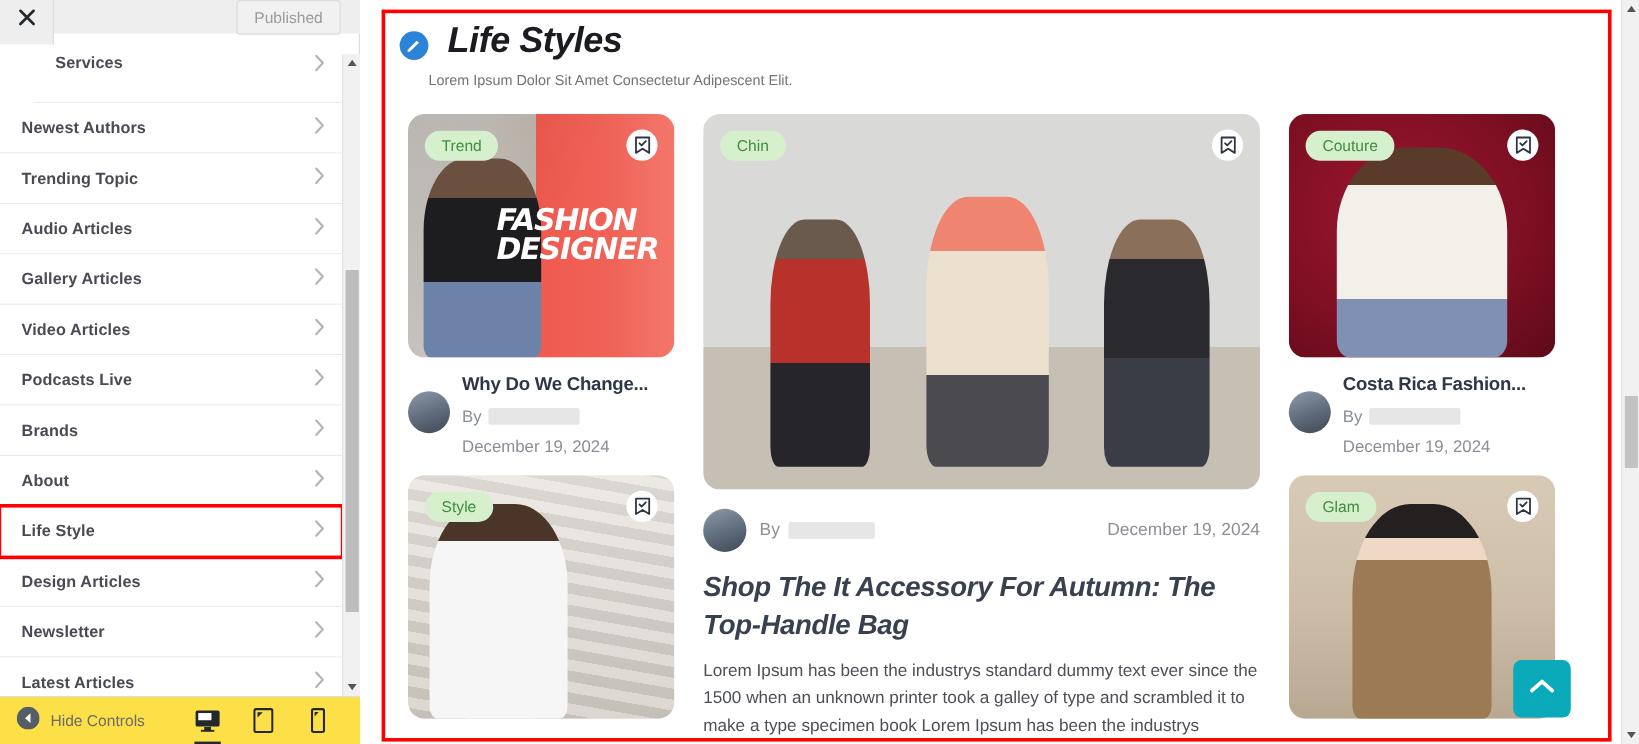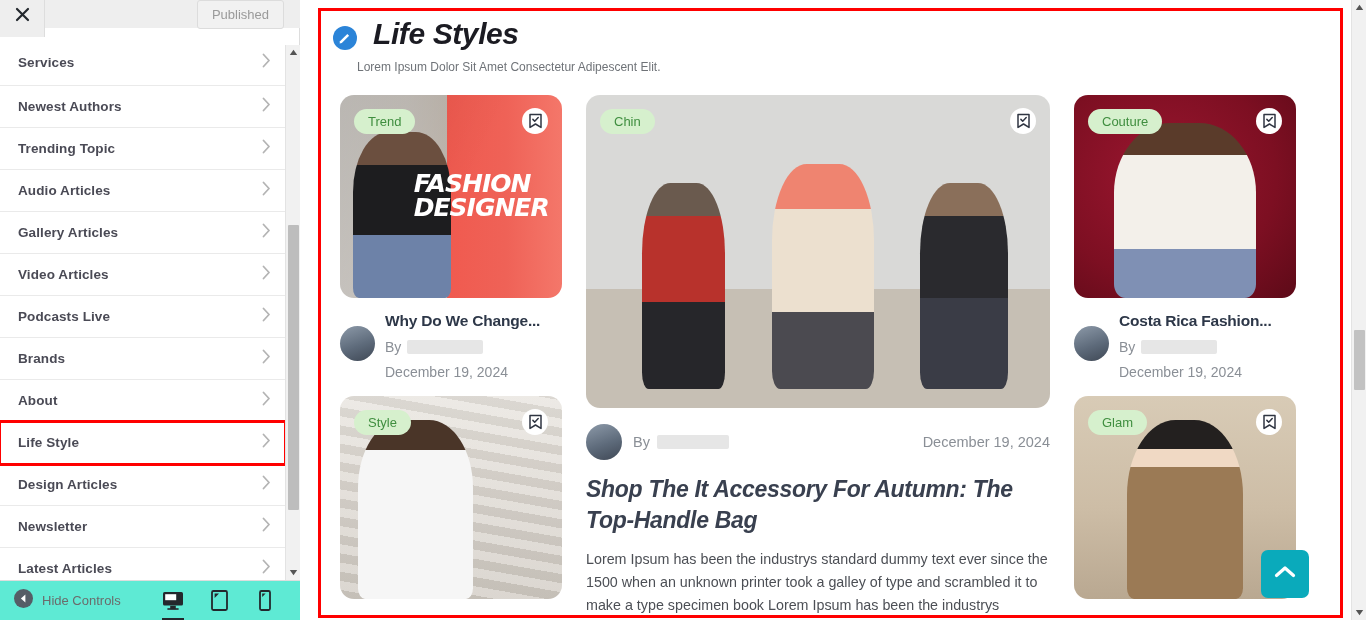--- a/index.html
+++ b/index.html
@@ -62,21 +62,21 @@
   .menu-item .label {
     font-size: 13.5px;
     color: #4a4a55;
     font-weight: 600;
     letter-spacing: .1px;
   }
   .menu-item .chev {
     margin-left: auto;
     color: #b4b4b4;
   }
-  .menu-item.partial { height: 41px; align-items: center; padding-bottom: 5px; }
+  .menu-item.partial { height: 41px; align-items: flex-start; padding-bottom: 5px; margin-left: 28px; }
   .menu-item.highlight {
     outline: 3px solid #ff0000;
     outline-offset: -1px;
     z-index: 5;
   }
 
   
   #side-scroll {
     position: absolute; left: 285px; top: 45px;
     width: 15px; height: 535px;
@@ -90,21 +90,21 @@
     position: absolute; left: 2px; top: 180px;
     width: 11px; height: 285px;
     background: #bdbdbd;
     border-radius: 1px;
   }
 
   
   #bottom-bar {
     position: absolute; left: 0; bottom: 0;
     width: 300px; height: 40px;
-    background: #5eead4;
+    background: #fde047;
     border-top: 1px solid #dddddd;
     display: flex; align-items: center;
   }
   #hide-controls {
     display:flex; align-items:center; gap:9px;
     margin-left: 14px; cursor: pointer;
   }
   #hide-controls .txt { font-size: 13px; color: #6b6b6b; }
   .dev-icons { margin-left: auto; display:flex; align-items:center; gap: 20px; margin-right: 22px; }
   .dev-btn { position: relative; width: 26px; height: 30px; display:flex; align-items:center; justify-content:center; cursor:pointer; }

